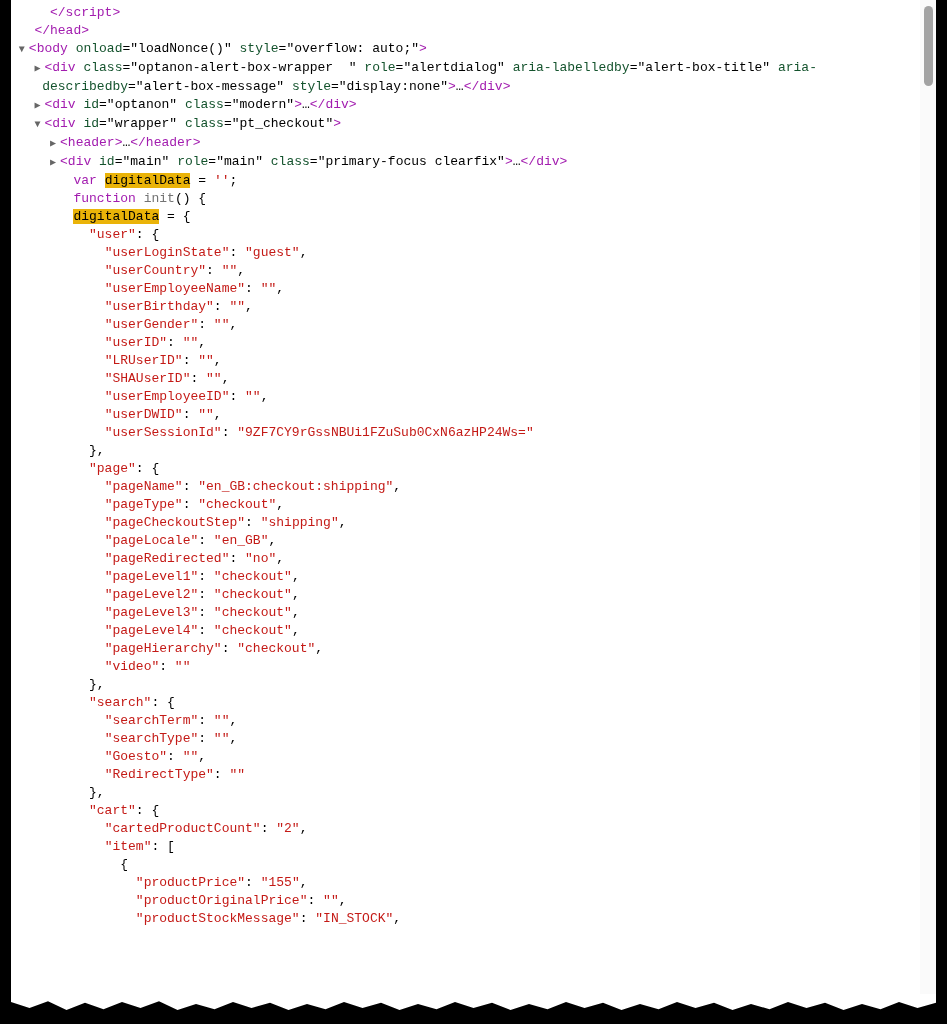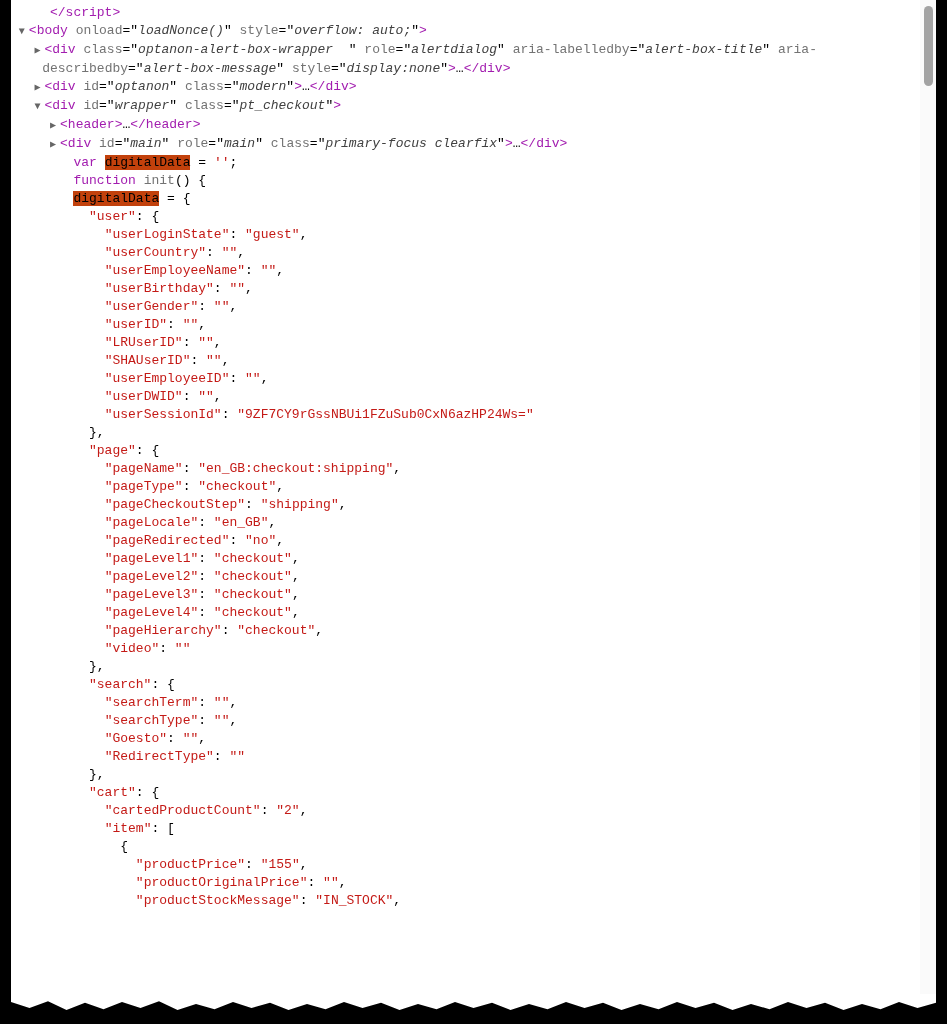--- a/index.html
+++ b/index.html
@@ -15,29 +15,29 @@
     width: 925px;
     margin: 0 auto;
     padding: 4px 0 30px 0;
     position: relative;
     min-height: 990px;
   }
   .line {
     white-space: pre;
   }
   .tag { color: #a21caf; }
-  .attr { color: #737373; font-family: Liberation Mono, monospace; }
-  .val { color: #404040; font-style: italic; }
+  .attr { color: #14532d; font-family: Liberation Mono, monospace; }
+  .val { color: #000000; }
   .text { color: #000; }
   .keyword { color: #a21caf; }
   .func { color: #737373; }
   .str { color: #c41a16; }
   .var { color: #000; }
   .punc { color: #000; }
-  .hl { background: #c2410c; }
+  .hl { background: #eab308; }
   .twisty {
     display: inline-block;
     width: 10px;
     color: #666;
     user-select: none;
     font-size: 10px;
   }
   .torn {
     position: absolute;
     bottom: -2px;
@@ -65,20 +65,21 @@
     border-radius: 5px;
   }
 </style>
 </head>
 <body>
 
 <div class="frame">
 
 <div class="line"><span>     </span><span class="tag">&lt;/script</span><span class="tag">&gt;</span></div>
 
+<div class="line"><span>   </span><span class="tag">&lt;/head&gt;</span></div>
 
 <div class="line"> <span class="twisty">▼</span><span class="tag">&lt;</span><span class="tag">body</span> <span class="attr">onload</span><span class="punc">=</span><span class="punc">"</span><span class="val">loadNonce()</span><span class="punc">"</span> <span class="attr">style</span><span class="punc">=</span><span class="punc">"</span><span class="val">overflow: auto;</span><span class="punc">"</span><span class="tag">&gt;</span></div>
 
 <div class="line">   <span class="twisty">▶</span><span class="tag">&lt;</span><span class="tag">div</span> <span class="attr">class</span><span class="punc">=</span><span class="punc">"</span><span class="val">optanon-alert-box-wrapper  </span><span class="punc">"</span> <span class="attr">role</span><span class="punc">=</span><span class="punc">"</span><span class="val">alertdialog</span><span class="punc">"</span> <span class="attr">aria-labelledby</span><span class="punc">=</span><span class="punc">"</span><span class="val">alert-box-title</span><span class="punc">"</span> <span class="attr">aria-</span></div>
 <div class="line">    <span class="attr">describedby</span><span class="punc">=</span><span class="punc">"</span><span class="val">alert-box-message</span><span class="punc">"</span> <span class="attr">style</span><span class="punc">=</span><span class="punc">"</span><span class="val">display:none</span><span class="punc">"</span><span class="tag">&gt;</span><span class="text">…</span><span class="tag">&lt;/div&gt;</span></div>
 
 <div class="line">   <span class="twisty">▶</span><span class="tag">&lt;</span><span class="tag">div</span> <span class="attr">id</span><span class="punc">=</span><span class="punc">"</span><span class="val">optanon</span><span class="punc">"</span> <span class="attr">class</span><span class="punc">=</span><span class="punc">"</span><span class="val">modern</span><span class="punc">"</span><span class="tag">&gt;</span><span class="text">…</span><span class="tag">&lt;/div&gt;</span></div>
 
 <div class="line">   <span class="twisty">▼</span><span class="tag">&lt;</span><span class="tag">div</span> <span class="attr">id</span><span class="punc">=</span><span class="punc">"</span><span class="val">wrapper</span><span class="punc">"</span> <span class="attr">class</span><span class="punc">=</span><span class="punc">"</span><span class="val">pt_checkout</span><span class="punc">"</span><span class="tag">&gt;</span></div>
 

